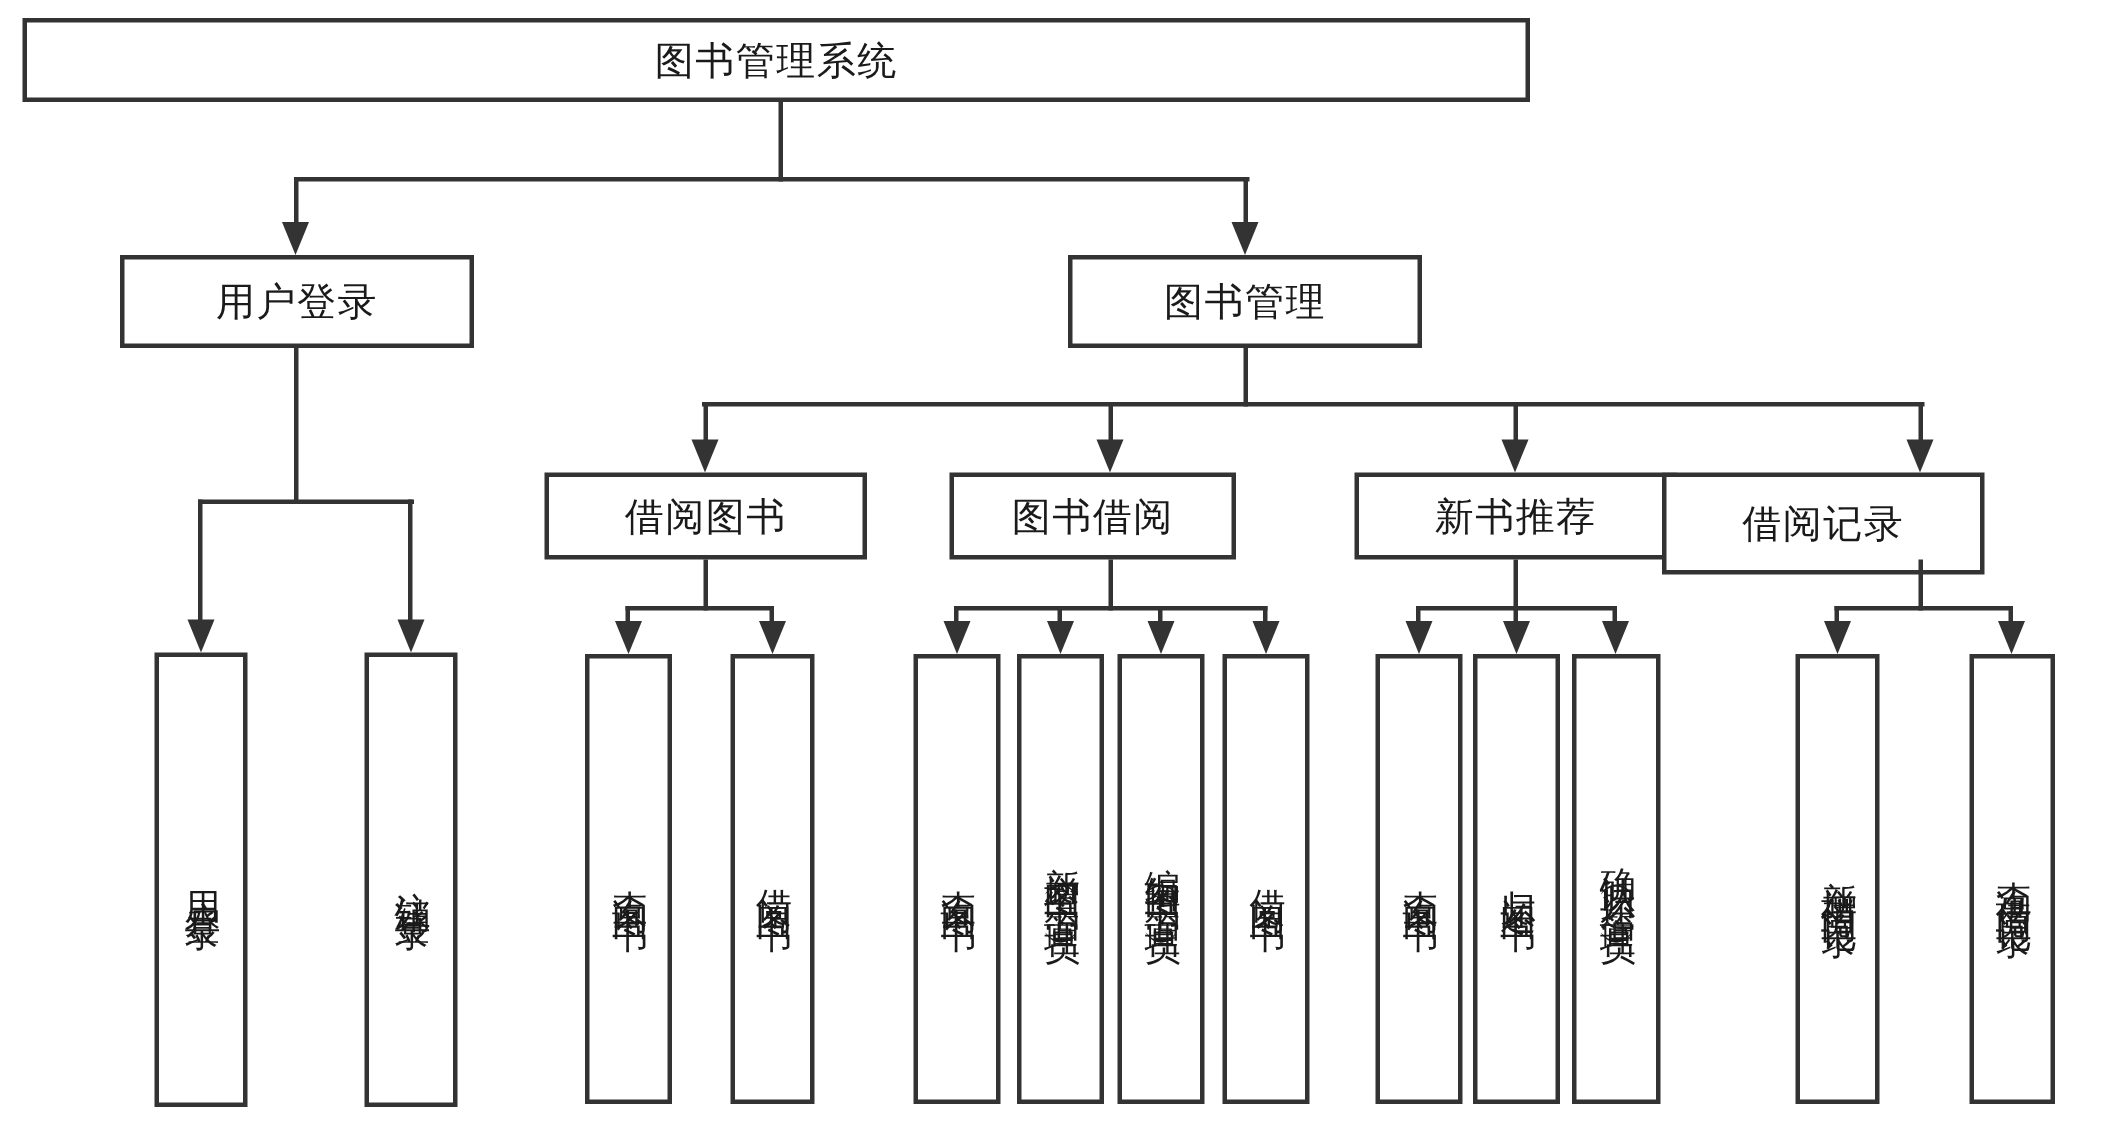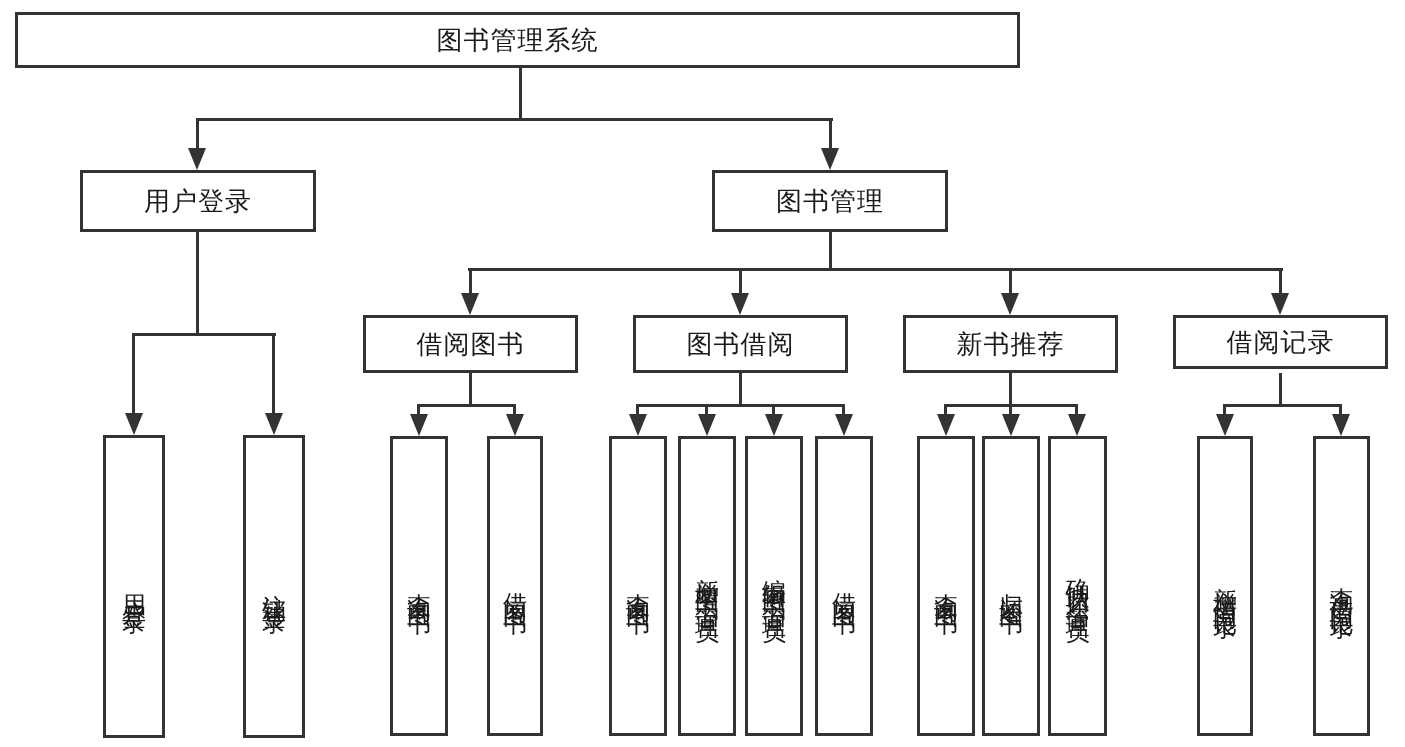--- a/index.html
+++ b/index.html
@@ -85,23 +85,23 @@
   <div class="line" style="left:469px;top:268px;width:3px;height:29px"></div>
   <div class="line" style="left:739px;top:268px;width:3px;height:29px"></div>
   <div class="line" style="left:1009px;top:268px;width:3px;height:29px"></div>
   <div class="line" style="left:1279px;top:268px;width:3px;height:29px"></div>
   <div class="arrow" style="left:461px;top:293px"></div>
   <div class="arrow" style="left:731px;top:293px"></div>
   <div class="arrow" style="left:1001px;top:293px"></div>
   <div class="arrow" style="left:1271px;top:293px"></div>
 
   <div class="box hbox" style="left:363px;top:315px;width:215px;height:58px">借阅图书</div>
-  <div class="box hbox" style="left:633px;top:315px;width:215px;height:58px">图书借阅</div>
+  <div class="box hbox" style="left:633px;top:315px;width:191px;height:58px">图书借阅</div>
   <div class="box hbox" style="left:903px;top:315px;width:215px;height:58px">新书推荐</div>
-  <div class="box hbox" style="left:1173px;top:315px;width:215px;height:54px">借阅记录</div>
+  <div class="box hbox" style="left:1108px;top:315px;width:215px;height:68px">借阅记录</div>
 
   <div class="line" style="left:469px;top:373px;width:3px;height:34px"></div>
   <div class="line" style="left:417px;top:404px;width:99px;height:3px"></div>
   <div class="line" style="left:417px;top:404px;width:3px;height:12px"></div>
   <div class="line" style="left:513px;top:404px;width:3px;height:12px"></div>
   <div class="arrow" style="left:410px;top:414px"></div>
   <div class="arrow" style="left:506px;top:414px"></div>
 
   <div class="box vbox" style="left:390px;top:436px;width:58px;height:300px">查询图书</div>
   <div class="box vbox" style="left:487px;top:436px;width:56px;height:300px">借阅图书</div>

